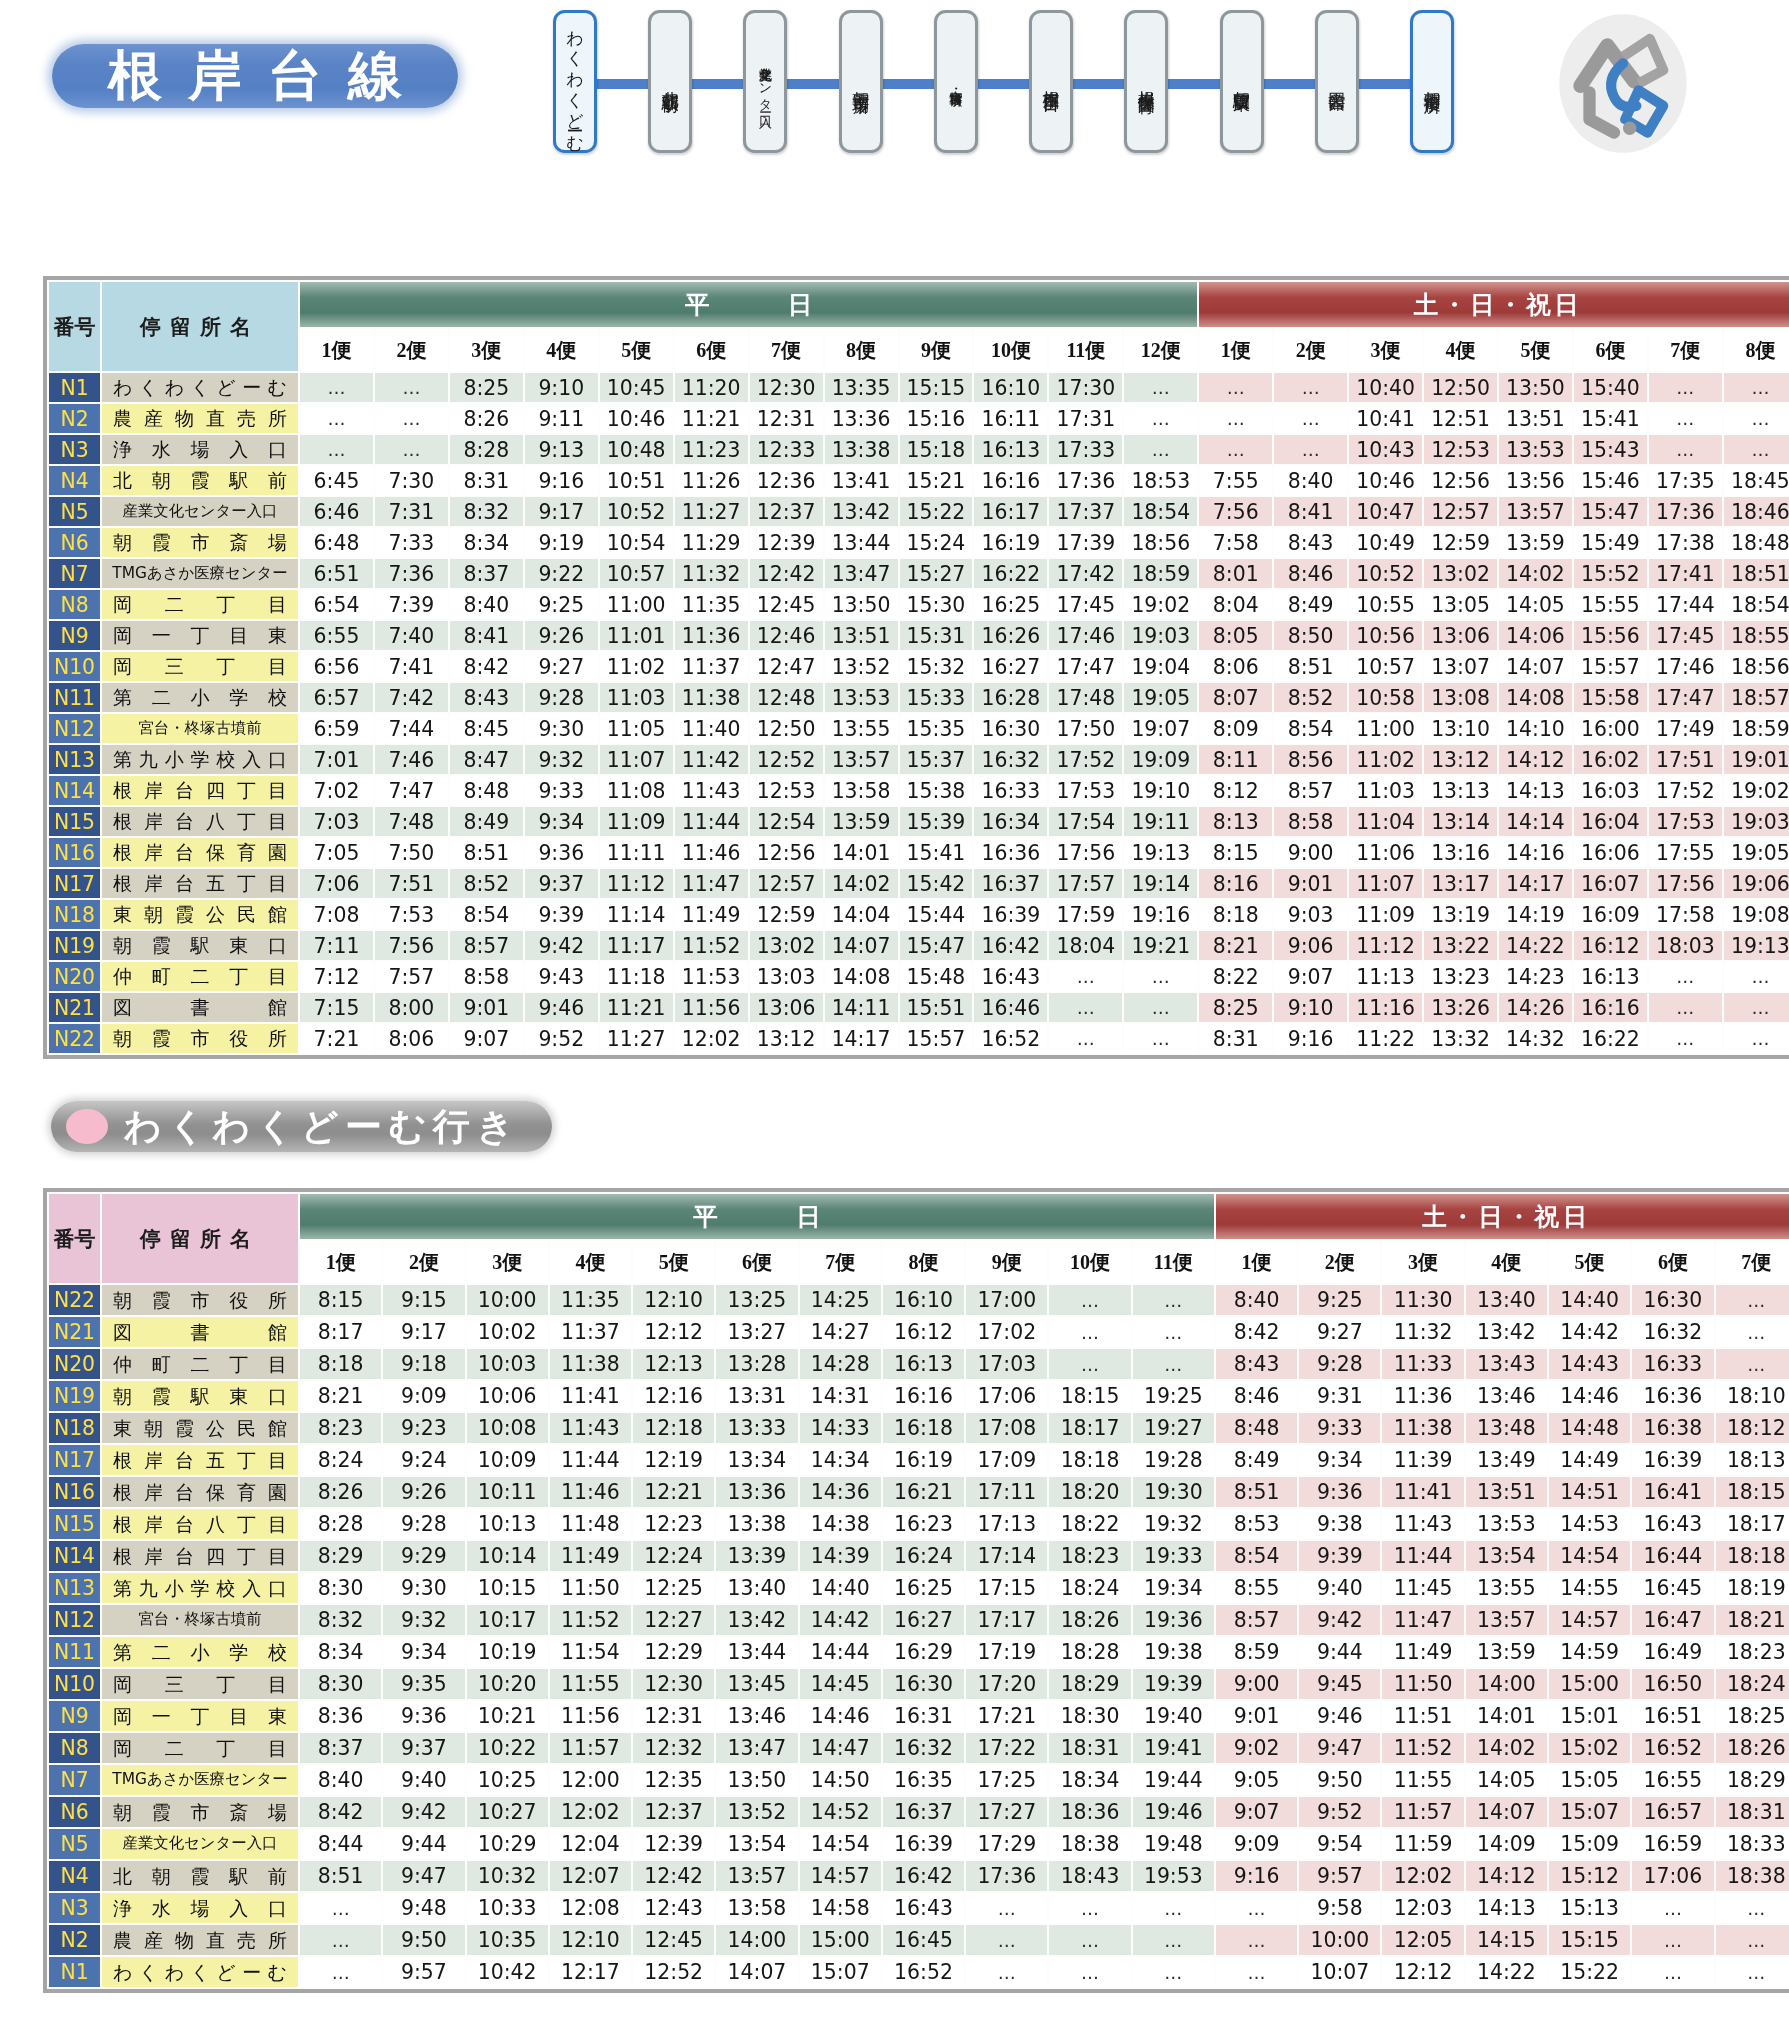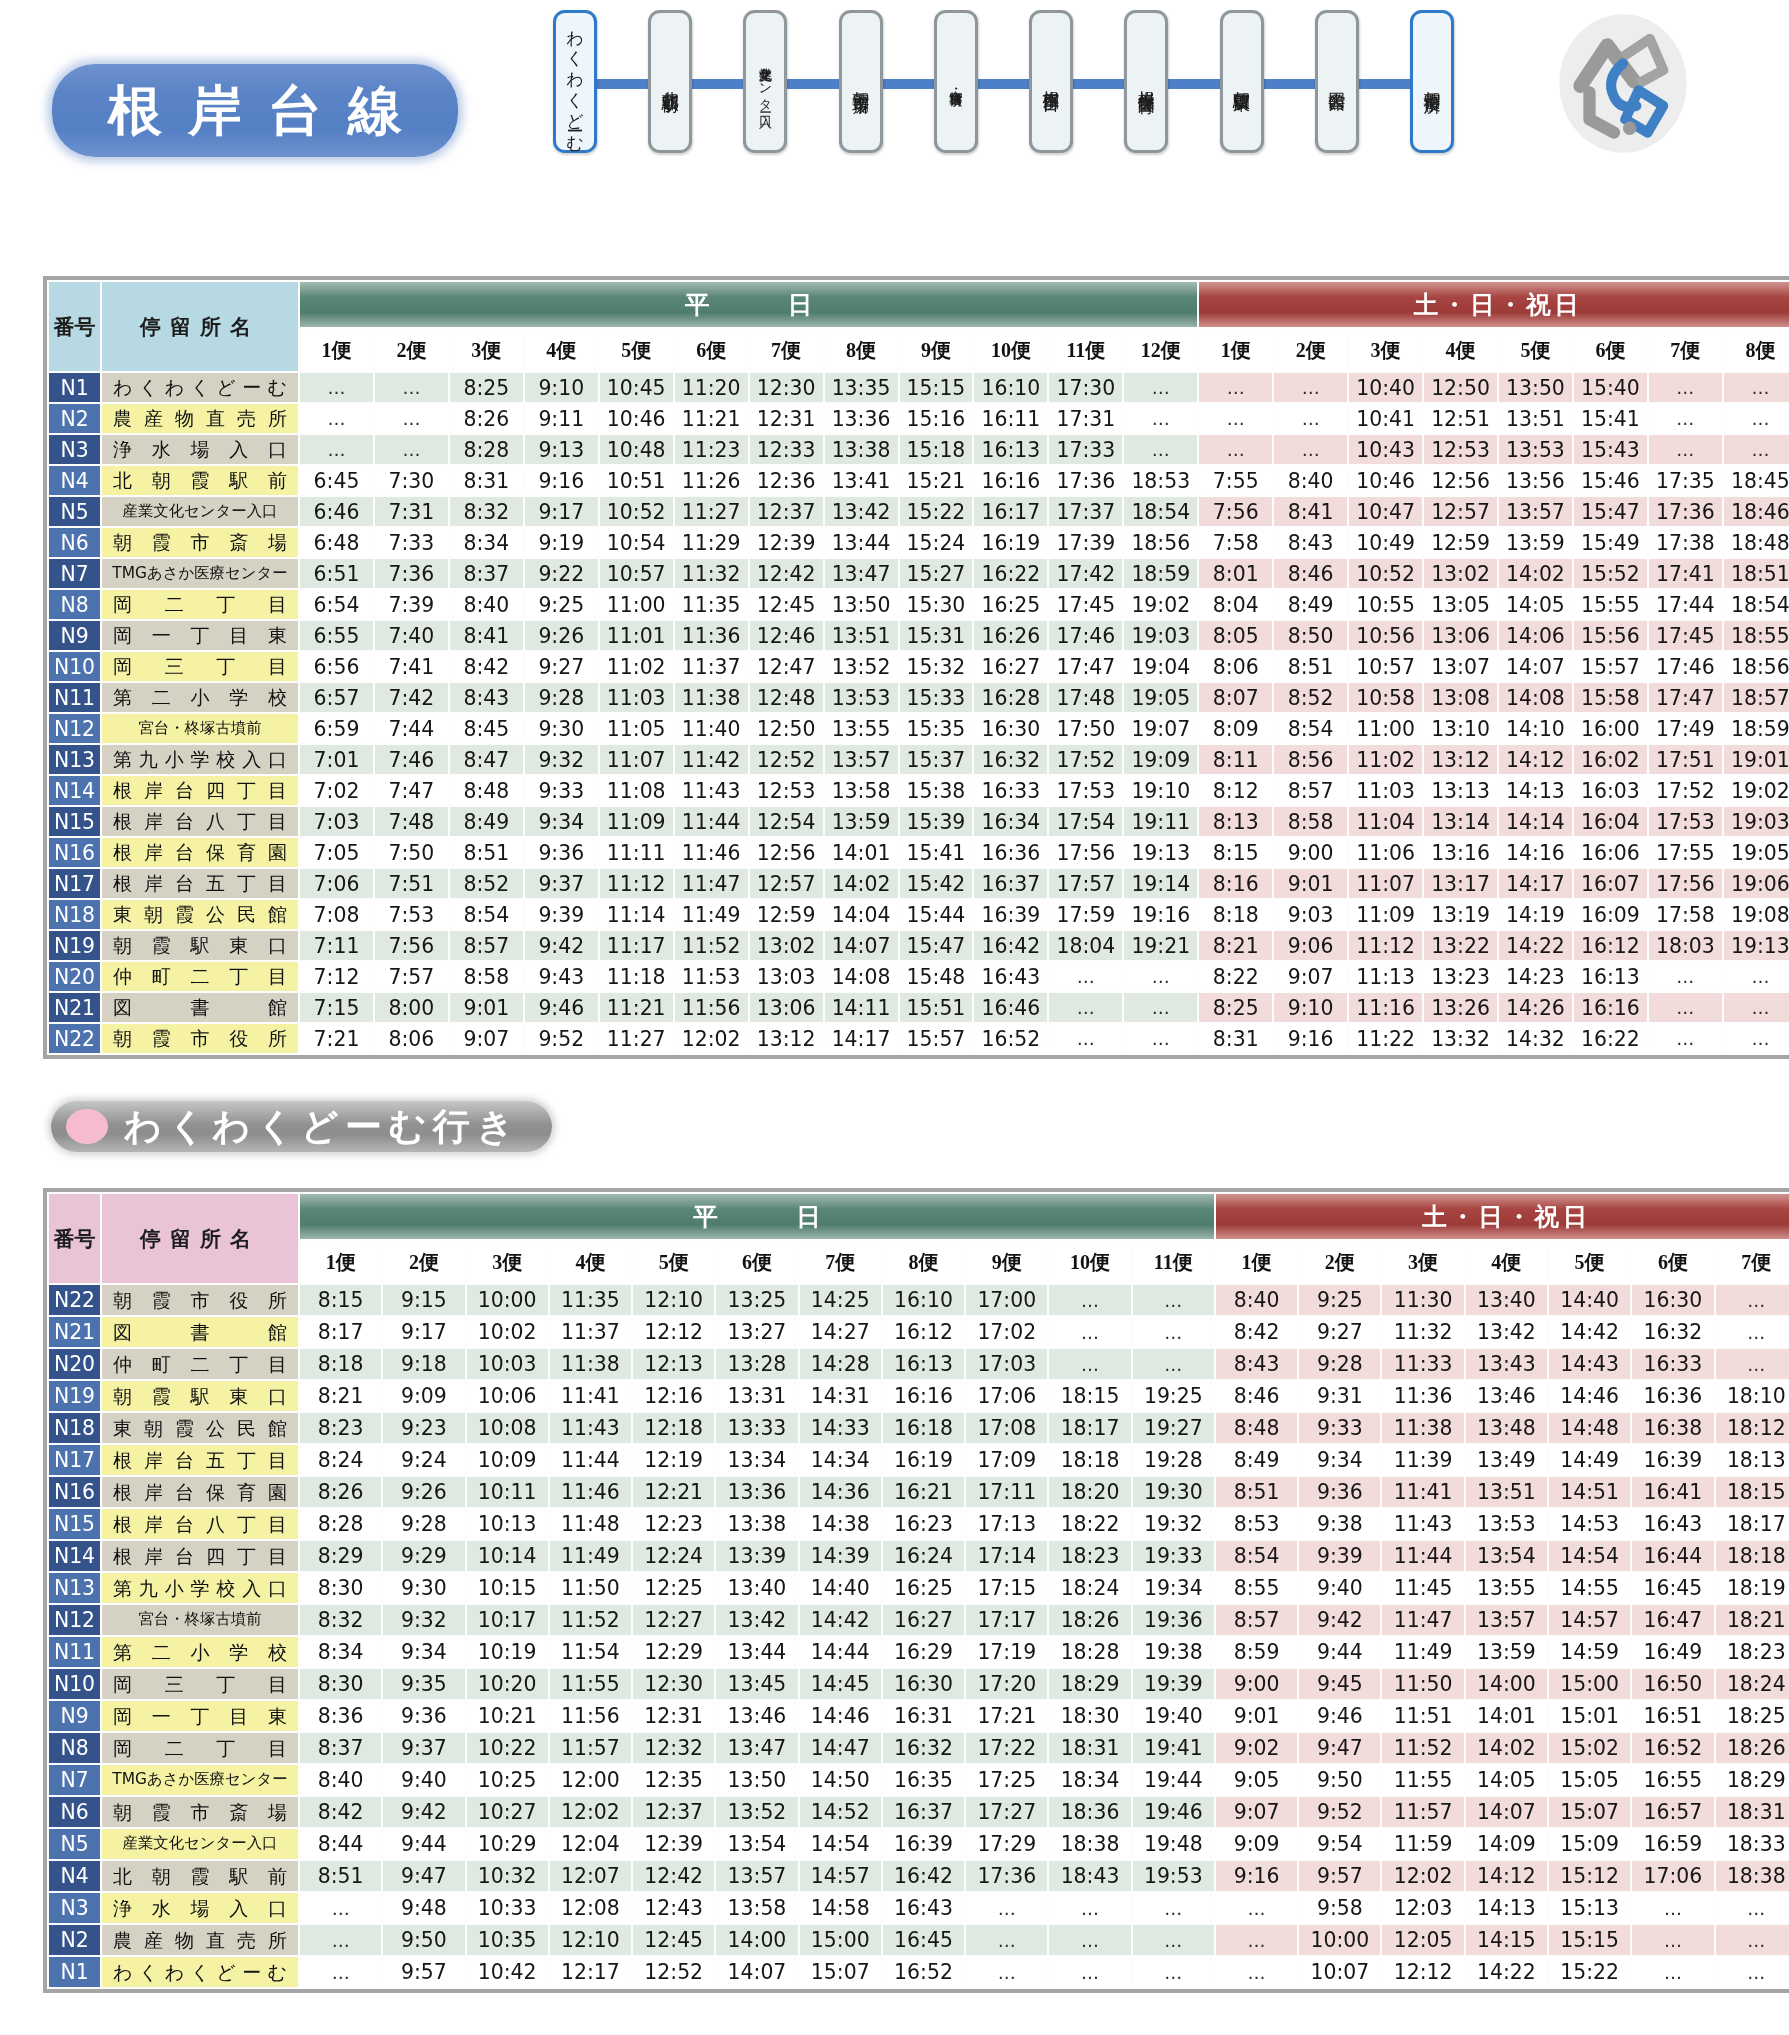--- a/index.html
+++ b/index.html
@@ -6,21 +6,21 @@
   body{
     width:1790px;height:2035px;background:#ffffff;overflow:hidden;
     font-family:"DejaVu Sans","Liberation Sans",sans-serif;
     -webkit-font-smoothing:antialiased;
   }
   .page{position:relative;width:1790px;height:2035px;}
 
   
   .topbar{position:relative;height:218px;}
   .title-pill{
-    position:absolute;left:52px;top:64px;width:406px;height:93px;
+    position:absolute;left:52px;top:44px;width:406px;height:64px;
     background:linear-gradient(180deg,#6d92cf 0%,#5b84c6 30%,#5480c4 70%,#6d92cf 100%);
     border-radius:43px;display:flex;align-items:center;justify-content:center;
     box-shadow:0 0 10px 4.5px rgba(99,139,200,.45);
   }
   .title-pill span{color:#fff;font-weight:bold;font-size:54px;letter-spacing:26px;margin-right:-26px;line-height:1;}
 
   .dir-banner{
     height:51px;border-radius:27px;
     background:linear-gradient(180deg,#c6c6c6 0%,#929292 45%,#8d8d8d 65%,#b5b5b5 100%);
     color:#fff;font-weight:bold;display:inline-flex;align-items:center;
@@ -64,21 +64,21 @@
   .t2 .corner{background:#e9c4d7;}
   .corner.name-h{letter-spacing:9px;}
   .band{color:#fff;font-weight:bold;font-size:24.5px;height:45px;}
   .band.wd{background:linear-gradient(180deg,#a3bbb0 0%,#5a8677 34%,#4f7c6d 68%,#9db5aa 100%);}
   .band.we{background:linear-gradient(180deg,#d09490 0%,#a74441 34%,#9d3b39 68%,#cf8f8b 100%);}
   .band .sp{letter-spacing:3.2em;margin-right:-3.2em;}
   .band .ws{letter-spacing:3.6px;}
   .ben{background:#ffffff;font-size:20px;font-weight:bold;color:#121212;height:42px;font-family:Liberation Serif, serif;}
   .t1 tbody td{height:29px;}
   .t2 tbody td{height:30px;}
-  td.no{font-size:20.4px;color:#ffffff;font-weight:500;}
+  td.no{font-size:20.4px;color:#fde047;font-weight:500;}
   .row-a td.no{background:#35538b;}
   .row-b td.no{background:#4d73ae;}
   .row-a td.nm{background:#d6d2c3;}
   .row-b td.nm{background:#f5f2a3;}
   td.nm{color:#111;}
   td.nm .spread{display:flex;justify-content:space-between;align-items:center;padding:0 11px;font-size:19px;line-height:1;}
   td.nm .compact{font-size:15.4px;letter-spacing:0;line-height:1;}
   td.time{font-size:20.4px;color:#161616;}
   .row-a td.wd{background:#dfe9e2;}
   .row-b td.wd{background:#ffffff;}

